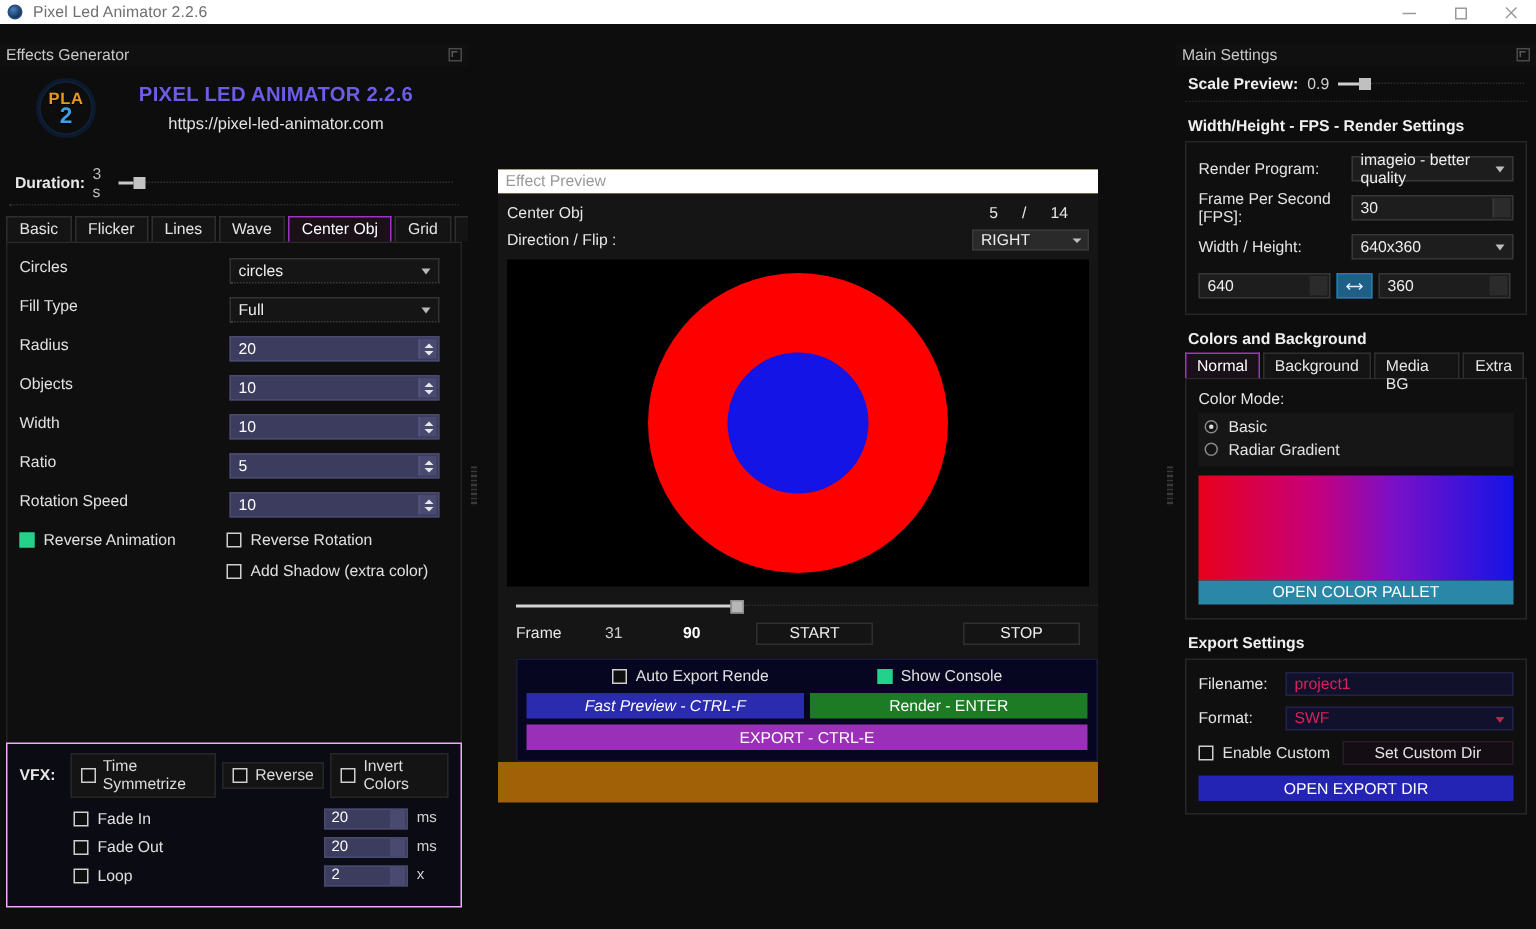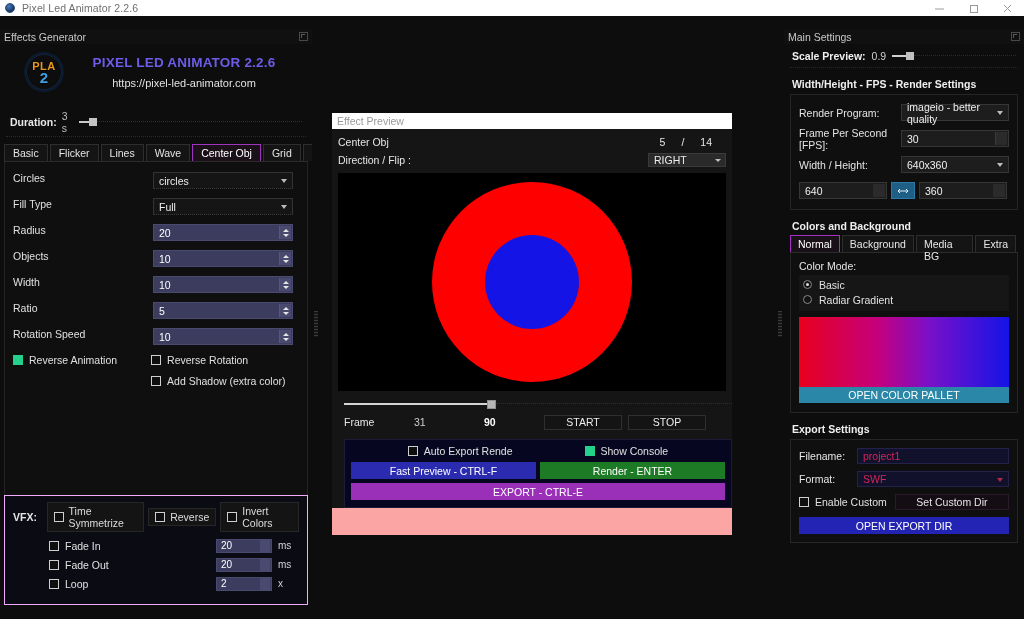--- a/index.html
+++ b/index.html
@@ -156,21 +156,21 @@
 
   
   .split{ position:absolute; top:29px; width:8px; height:590px; background:#0d0d0d; }
   .split .grip{ position:absolute; left:2px; top:282px; width:4px; height:26px;
     background:repeating-linear-gradient(to bottom,#3b3b3b 0 1px,#161616 1px 3px); }
   .split.l{ left:312px; }
   .split.r{ left:776px; }
 
   
   .center{ position:absolute; left:320px; top:29px; width:456px; height:590px; background:#0d0d0d; }
-  .prevwin{ position:absolute; left:12px; top:84px; width:400px; height:422px; background:#fca5a5; }
+  .prevwin{ position:absolute; left:12px; top:84px; width:400px; height:422px; background:#a16207; }
   .prev-head{ height:16px; background:#ffffff; color:#9a9a9a; font-size:10.5px;
               display:flex; align-items:center; padding-left:5px; }
   .prev-body{ background:#151515; padding:4px 6px 0 6px; }
   .prev-row{ display:flex; align-items:center; height:18px; font-size:10.5px; color:#e6e6e6; }
   .frac{ margin-left:auto; display:flex; gap:16px; padding-right:14px; }
   .dirsel{ margin-left:auto; position:relative; width:78px; height:14px; background:#2a2a2a;
            border:1px solid #3a3a3a; display:flex; align-items:center; padding-left:5px;
            font-size:10.5px; color:#ededed; }
   .dirsel .caret{ position:absolute; right:4px; top:5px; width:0;height:0;
     border-left:3px solid transparent;border-right:3px solid transparent;border-top:3.5px solid #c0c0c0; }
@@ -178,33 +178,33 @@
            display:flex; align-items:center; justify-content:center; position:relative; }
   .outer-circle{ width:200px; height:200px; border-radius:50%; background:#fe0000;
                  display:flex; align-items:center; justify-content:center; }
   .inner-circle{ width:94px; height:94px; border-radius:50%; background:#1414e6; }
 
   .frame-slider{ margin:8px 6px 0 6px; position:relative; height:10px; width:388px; }
   .frame-slider .bar{ position:absolute; left:0; top:4px; width:143px; height:2px; background:#d4d4d4; }
   .frame-slider .rest{ position:absolute; left:152px; right:0; top:4px; height:1px; border-top:1px dotted #2e2e2e; }
   .frame-slider .knob{ position:absolute; left:143px; top:1px; width:9px; height:9px;
                        background:#b6b6b6; border:1px solid #8f8f8f; }
-  .frame-row{ display:flex; align-items:center; margin:4px 6px 0 6px; height:18px; font-size:10.5px; }
+  .frame-row{ display:flex; align-items:center; margin:4px 6px 0 6px; height:18px; font-size:10.5px;gap:29px; }
   .frame-row .f-lbl{ width:70px; color:#e8e8e8; }
   .frame-row .f-cur{ width:70px; color:#d0d0d0; }
   .frame-row .f-tot{ width:60px; color:#ffffff; font-weight:bold; }
   .btn-plain{ flex:none; width:78px; height:15px; background:#141414; border:1px solid #2f2f2f;
               color:#ededed; font-size:10.5px; display:flex; align-items:center; justify-content:center; }
 
   .actions{ margin:8px 6px 0 6px; width:388px; background:#060620; border:1px solid #1c1c38;
             padding:5px 6px 7px 6px; }
   .act-chks{ display:flex; align-items:flex-end; justify-content:center; gap:72px; margin-bottom:5px; }
   .act-btns{ display:flex; gap:4px; }
   .btn-blue{ flex:1; height:17px; background:#2b2bb0; color:#fff; font-size:10.5px;
-             display:flex; align-items:center; justify-content:center; }
+             display:flex; align-items:center; justify-content:center;font-style:italic; }
   .btn-green{ flex:1; height:17px; background:#1d7a25; color:#fff; font-size:10.5px;
               display:flex; align-items:center; justify-content:center; }
   .btn-purple{ margin-top:4px; height:17px; background:#9b30b8; color:#fff; font-size:10.5px;
                display:flex; align-items:center; justify-content:center; }
 
   
   .right{ position:absolute; left:784px; top:29px; width:240px; height:590px; background:#0d0d0d; }
   .r-body{ padding:0 6px; }
   .scale-row{ display:flex; align-items:center; gap:6px; padding:6px 2px 5px 2px;
               border-bottom:1px dotted #262626; }

